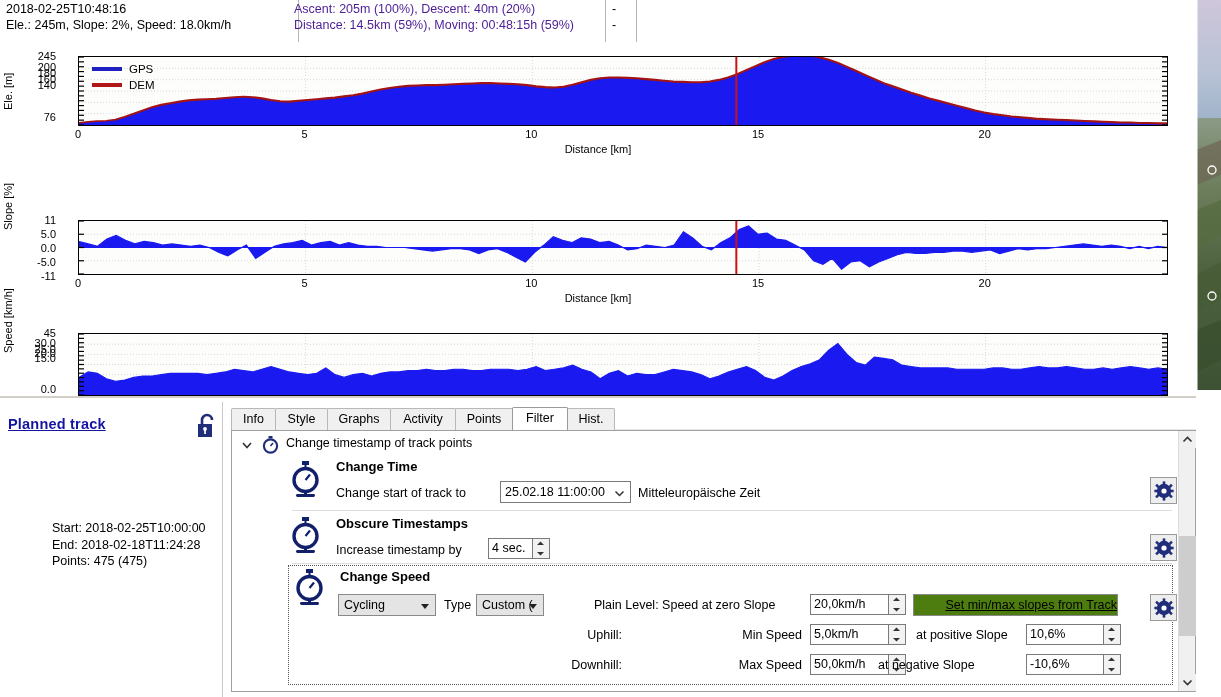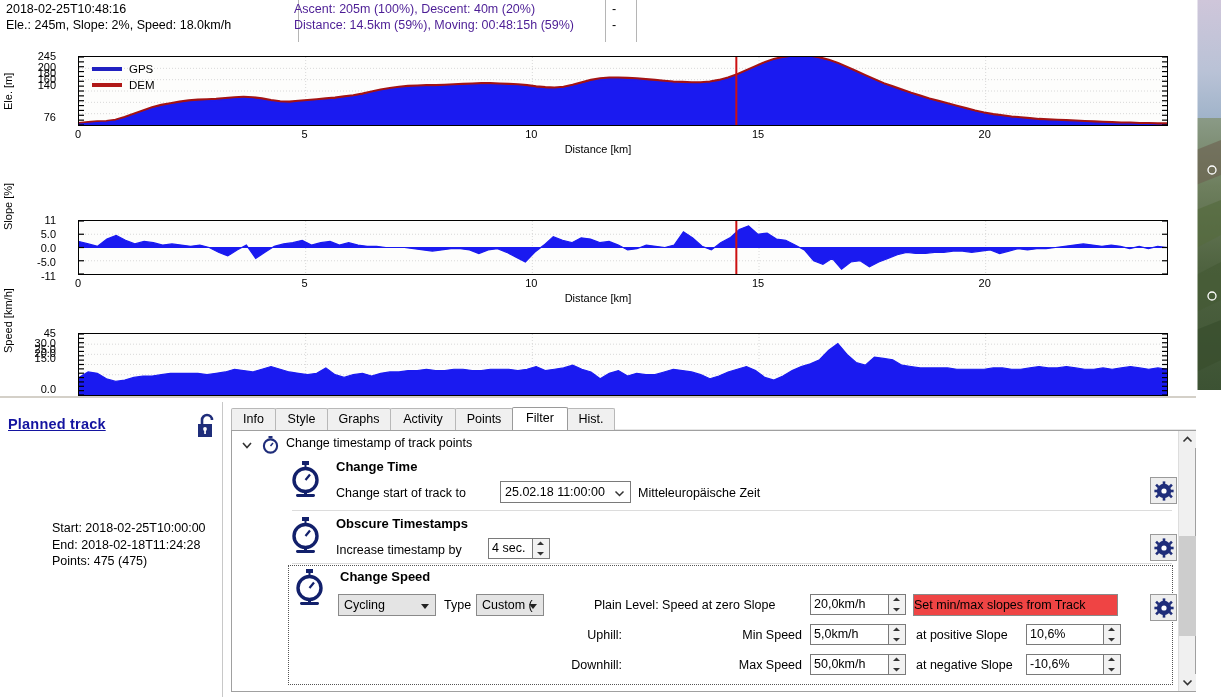--- a/index.html
+++ b/index.html
@@ -110,22 +110,22 @@
   }
   .dropbtn .tri { position:absolute; right:6px; top:9px; width:0;height:0;
       border-left:4px solid transparent;border-right:4px solid transparent;border-top:5px solid #222;}
   .spin {
     position:absolute; width:17px; height:21px; border:1px solid #7a7a7a; border-left:none;
     background:#f2f2f2;
   }
   .spin .up, .spin .dn { position:absolute; left:0; width:15px; height:9px; display:flex; align-items:center; justify-content:center;}
   .spin .up { top:0; } .spin .dn { bottom:0; }
   .pushbtn {
-    position:absolute; border:1px solid #8a8a8a; background:#ef4444;
-    font-size:12.5px; height:22px; line-height:20px; text-align:left; color:#000;
+    position:absolute; border:1px solid #8a8a8a; background:#4d7c0f;
+    font-size:12.5px; height:22px; line-height:20px; text-align:right; color:#000;text-decoration:underline;
   }
   .gearbtn {
     position:absolute; width:27px; height:27px; border:1px solid #9a9a9a; background:#eee;
     display:flex; align-items:center; justify-content:center;
   }
   #speed-group {
     position:absolute; left:56px; top:134px; width:885px; height:120px;
     border:1px dotted #555;
   }
   .lbl { position:absolute; font-size:12.5px; color:#000; white-space:nowrap; }
@@ -556,21 +556,21 @@
           <svg width="9" height="7" viewBox="0 0 9 7">
             <path d="M1 5 L4.5 1.5 L8 5" fill="#333"></path>
           </svg>
         </span>
       <span class="dn">
           <svg width="9" height="7" viewBox="0 0 9 7">
             <path d="M1 2 L4.5 5.5 L8 2" fill="#333"></path>
           </svg>
         </span>
     </div>
-    <div class="lbl" style="left:684px;top:227px;">at negative Slope</div>
+    <div class="lbl" style="left:646px;top:227px;">at negative Slope</div>
     <div class="txtbox" style="left:794px;top:223px;width:78px;">-10,6%</div>
     <div class="spin" style="left:872px;top:223px;">
       <span class="up">
           <svg width="9" height="7" viewBox="0 0 9 7">
             <path d="M1 5 L4.5 1.5 L8 5" fill="#333"></path>
           </svg>
         </span>
       <span class="dn">
           <svg width="9" height="7" viewBox="0 0 9 7">
             <path d="M1 2 L4.5 5.5 L8 2" fill="#333"></path>

